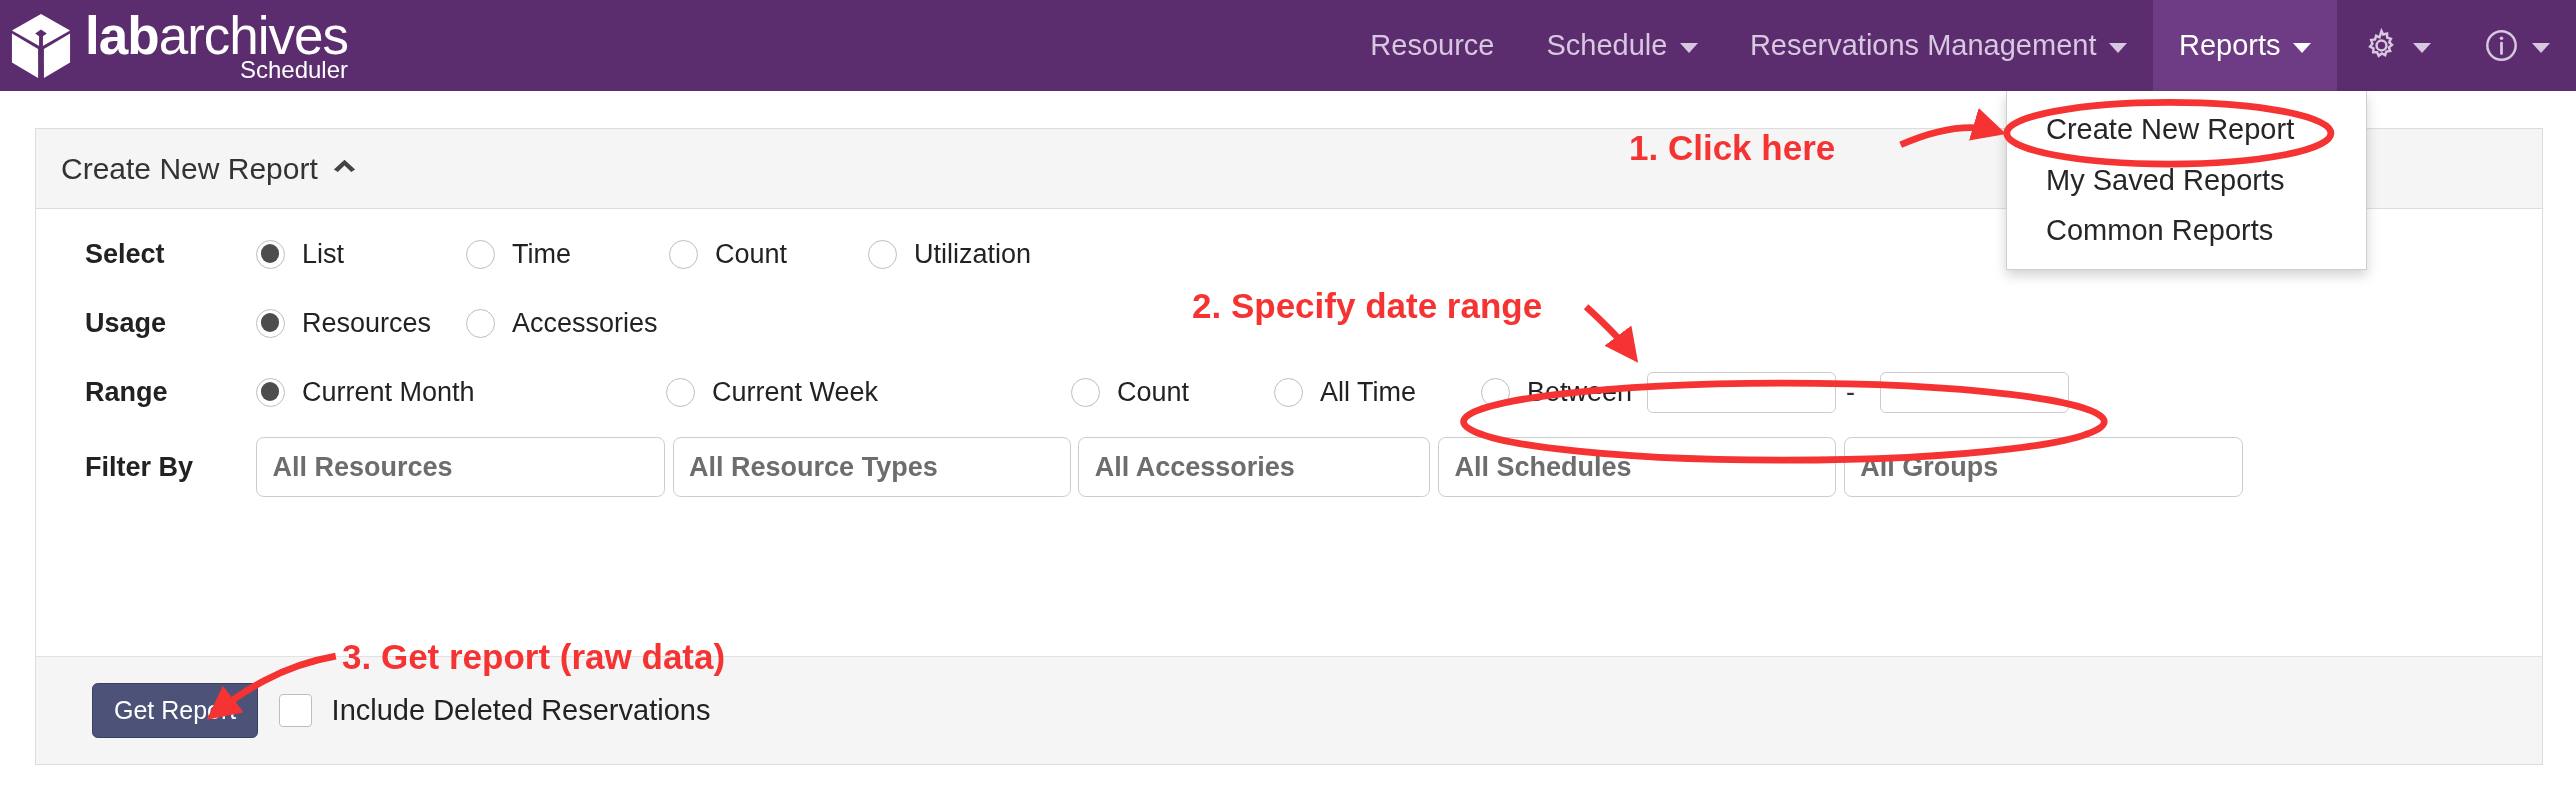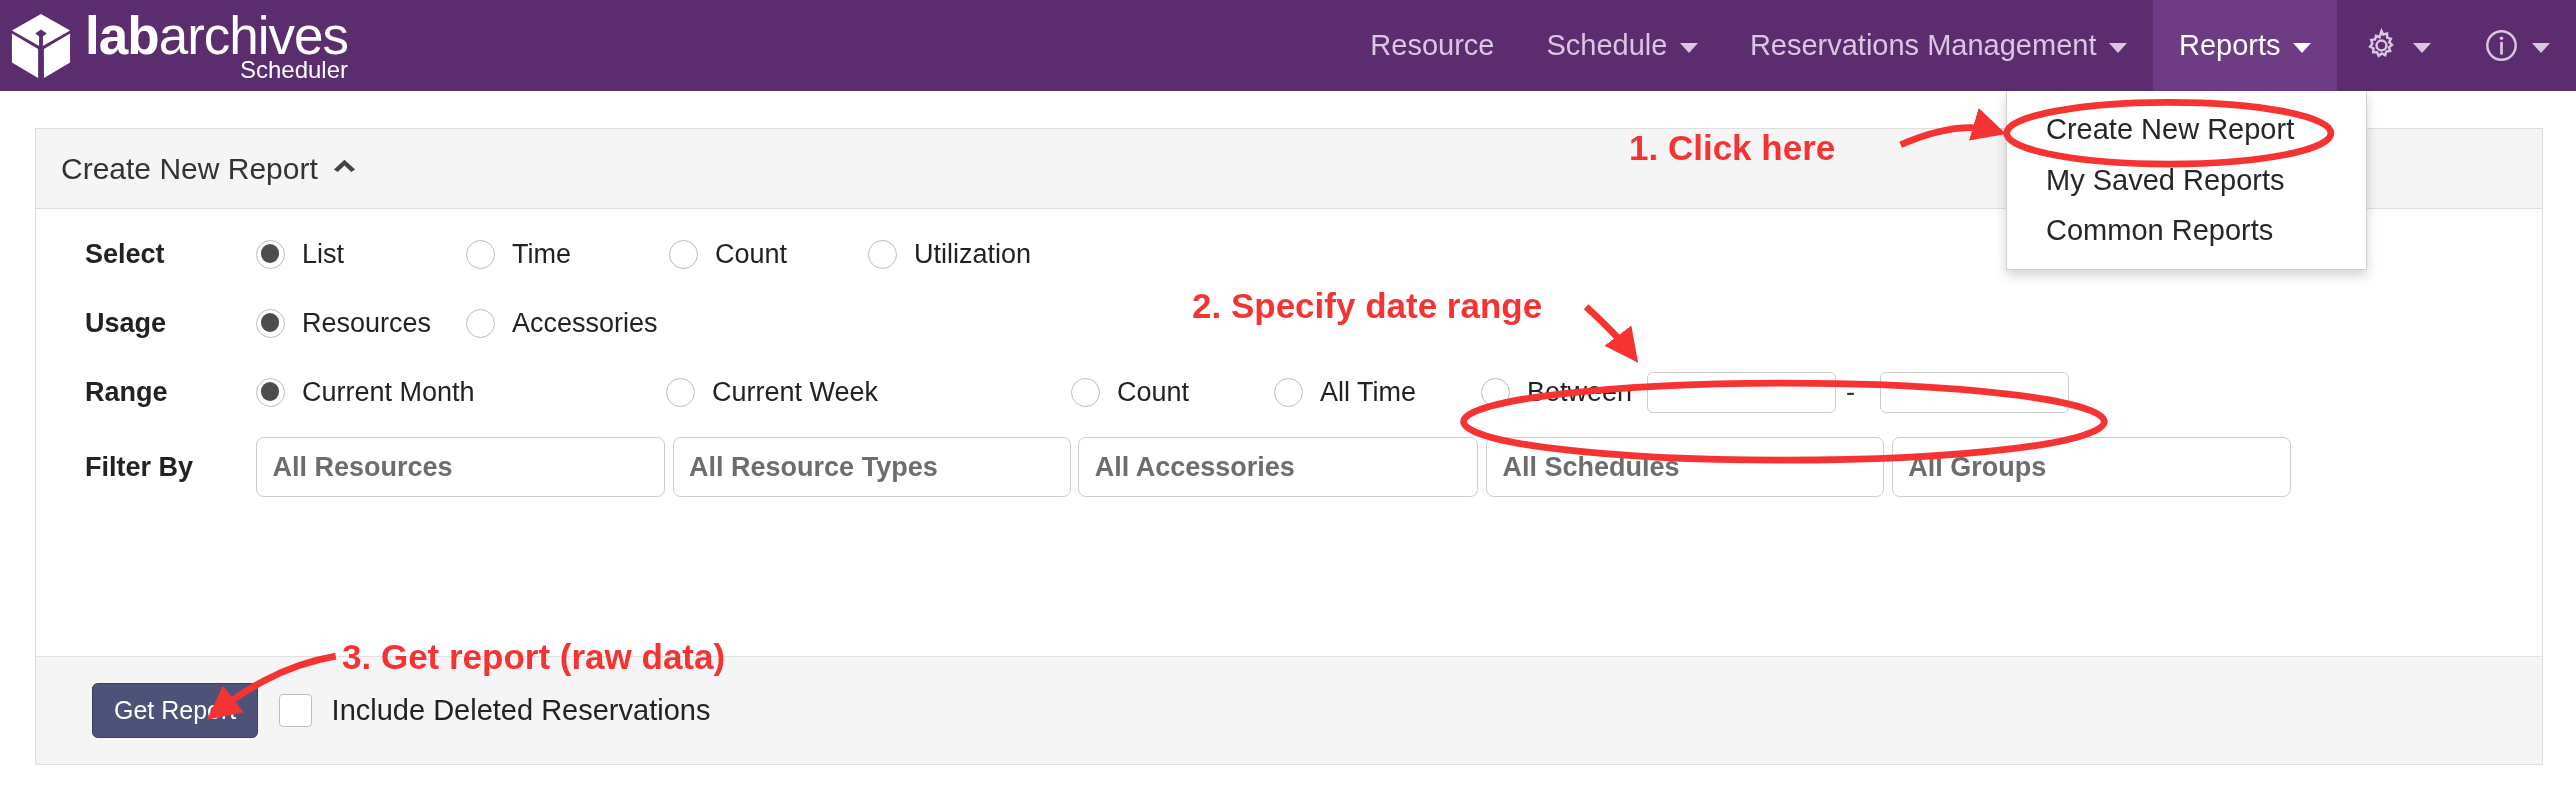--- a/index.html
+++ b/index.html
@@ -239,21 +239,21 @@
     font-weight: bold;
     white-space: nowrap;
     overflow: hidden;
   }
   .filter-field.light {
     color: #9a9a9a;
     font-weight: normal;
   }
   .f-resources   { width: 409px; }
   .f-restypes    { width: 398px; }
-  .f-accessories { width: 400px; }
+  .f-accessories { width: 352px; }
   .f-schedules   { width: 398px; }
   .f-groups      { width: 399px; }
   .f-users       { width: 409px; }
   .f-participants{ width: 398px; }
 
   
   #card-footer {
     position: absolute;
     left: 0;
     bottom: 0;

